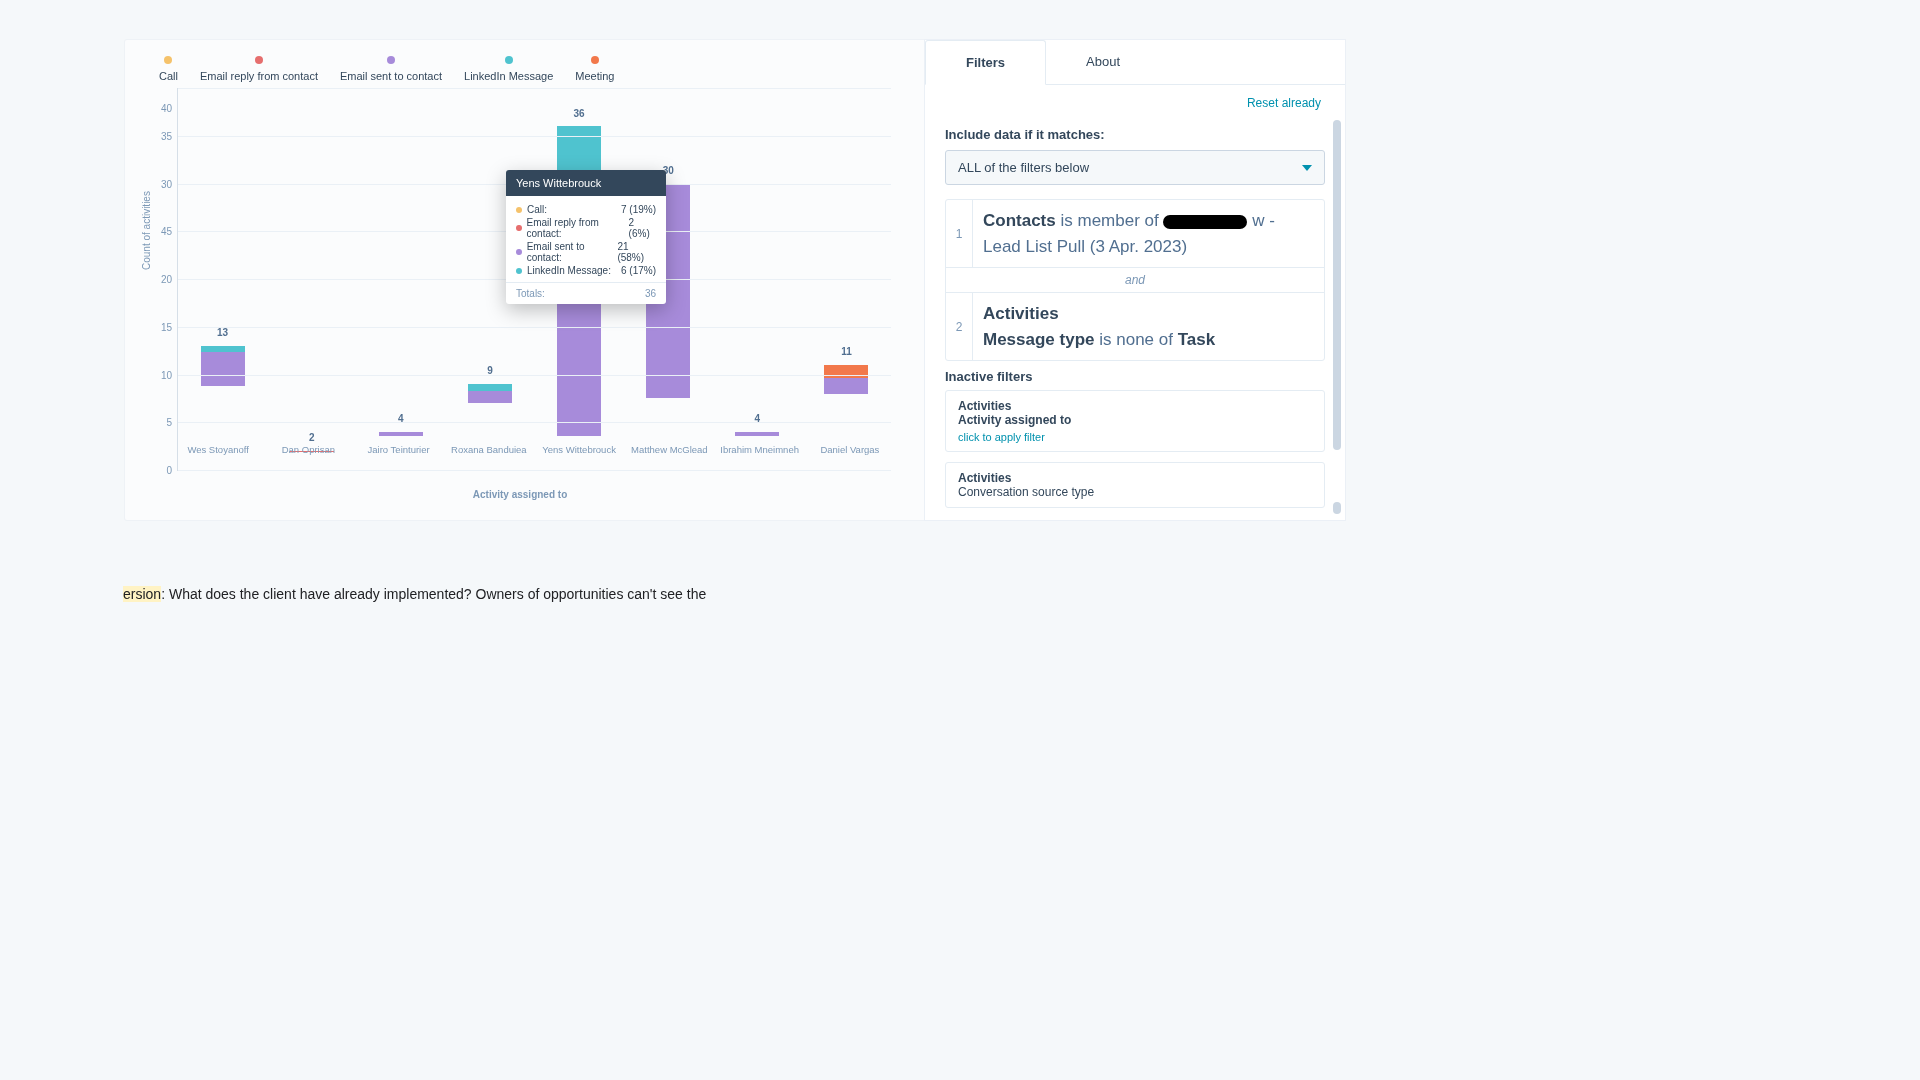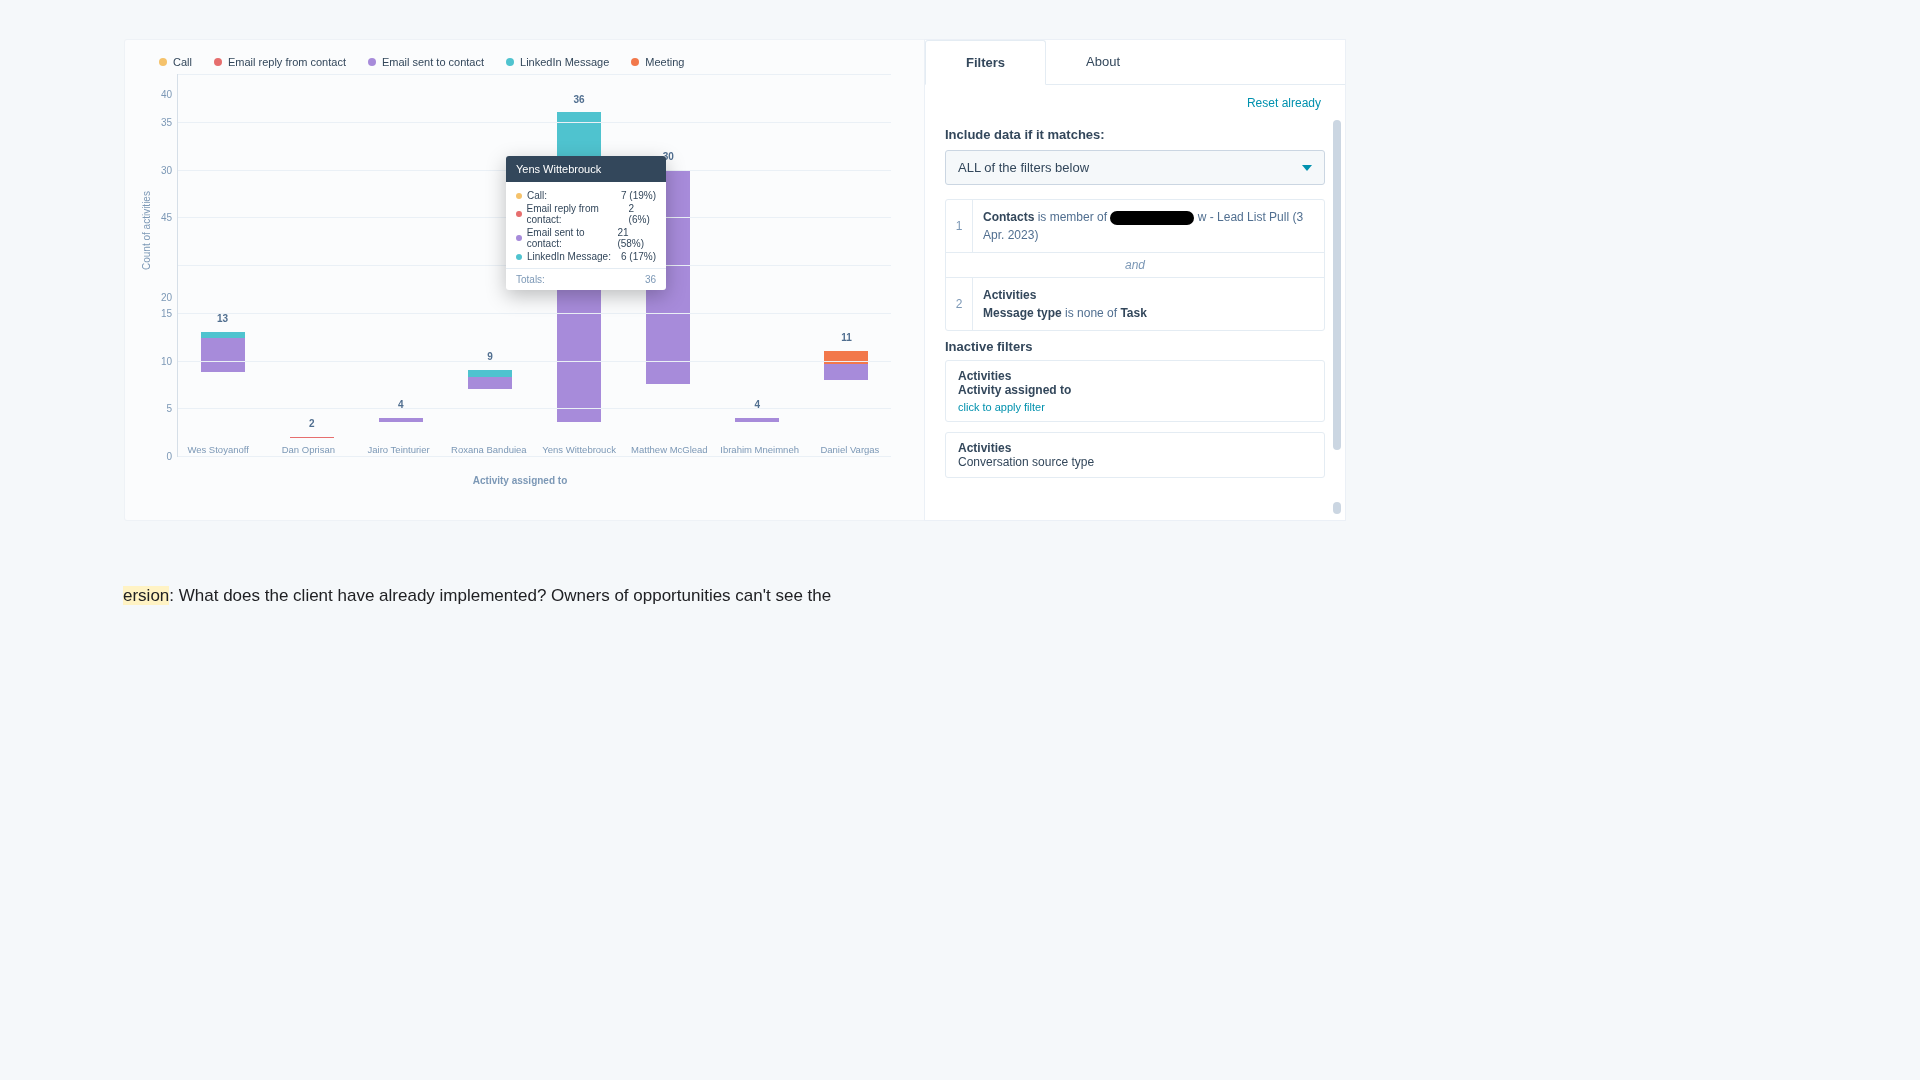--- a/index.html
+++ b/index.html
@@ -17,21 +17,21 @@
     --meeting:#f2784b;
   }
   html,body{margin:0;padding:0;background:var(--page);font-family:"Helvetica Neue",Arial,sans-serif;font-size:13px;color:var(--ink);}
   .viewport{width:1920px;height:1080px;position:relative;overflow:hidden;}
   .report-shell{position:absolute;left:125px;top:40px;width:1220px;height:480px;background:#fbfcfd;border-radius:2px;box-shadow:0 0 0 1px #eef2f6;display:flex;}
   .chart-pane{width:790px;height:100%;padding:10px 4px 0 4px;box-sizing:border-box;position:relative;}
   .filters-pane{flex:1;margin-left:10px;background:var(--panel);box-shadow:0 0 0 1px #ebf0f6;position:relative;}
 
   
   .legend{display:flex;gap:22px;align-items:center;padding:6px 24px 0 30px;}
-  .legend-item{display:flex;align-items:center;gap:6px;font-size:11px;color:var(--ink);}
+  .legend-item{display:flex;align-items:center;gap:6px;font-size:11px;color:var(--ink);flex-direction:column;}
   .legend-dot{width:8px;height:8px;border-radius:50%;}
 
   
   .chart{position:relative;height:382px;margin:6px 20px 0 48px;border-left:1px solid var(--axis);border-bottom:1px solid var(--axis);}
   .gridline{position:absolute;left:0;right:0;border-top:1px solid var(--grid);}
   .ytick{position:absolute;left:-28px;width:22px;text-align:right;font-size:10px;color:var(--ink-soft);transform:translateY(-50%);}
   .ylabel{position:absolute;left:16px;top:230px;transform:rotate(-90deg);transform-origin:left top;font-size:10px;color:var(--ink-soft);}
   .xticks{position:absolute;left:48px;right:20px;top:404px;display:flex;}
   .xtick{flex:1;text-align:center;font-size:9.5px;color:var(--ink-soft);}
   .xlabel{text-align:center;font-size:10px;color:var(--ink-soft);margin-top:18px;font-weight:600;}
@@ -56,36 +56,36 @@
   .tab{padding:14px 40px;font-size:13px;color:var(--ink);cursor:pointer;}
   .tab.active{background:#fff;border:1px solid #e4ecf3;border-bottom:1px solid #fff;margin-bottom:-1px;border-top-left-radius:3px;border-top-right-radius:3px;font-weight:600;}
   .reset{position:absolute;right:24px;top:56px;color:var(--link);font-size:12px;cursor:pointer;}
   .match-label{margin:42px 20px 8px;font-size:13px;color:var(--ink);font-weight:600;}
   .dropdown{margin:0 20px;border:1px solid #cbd6e2;border-radius:3px;background:#f5f8fa;padding:9px 12px;display:flex;justify-content:space-between;align-items:center;cursor:pointer;color:var(--ink);}
   .chev{width:0;height:0;border-left:5px solid transparent;border-right:5px solid transparent;border-top:6px solid var(--link);}
 
   .filter-card{margin:14px 20px 0;border:1px solid #e4ecf3;border-radius:3px;}
   .fc-row{display:flex;align-items:stretch;}
   .fc-num{width:26px;display:flex;align-items:center;justify-content:center;border-right:1px solid #e4ecf3;color:#7c98b6;font-size:12px;}
-  .fc-body{flex:1;padding:8px 10px;font-size:12px;line-height:1.5;color:#516f90;}
+  .fc-body{flex:1;padding:8px 10px;font-size:17px;line-height:1.5;color:#516f90;}
   .fc-body b{color:var(--ink);font-weight:600;}
   .fc-and{text-align:center;border-top:1px solid #e4ecf3;border-bottom:1px solid #e4ecf3;padding:5px 0;font-size:12px;font-style:italic;color:#7c98b6;}
   .redact{display:inline-block;width:84px;height:14px;background:#000;border-radius:8px;vertical-align:middle;}
 
   .inactive-lbl{margin:8px 20px 6px;font-size:13px;font-weight:600;color:var(--ink);}
   .inactive-item{margin:0 20px;border:1px solid #e4ecf3;border-radius:3px;padding:8px 12px;font-size:12px;}
   .inactive-item + .inactive-item{margin-top:10px;}
   .inactive-item b{display:block;font-weight:600;color:var(--ink);}
   .apply-hint{color:var(--link);font-size:11px;margin-top:4px;display:block;}
 
   .panel-scroll{position:absolute;right:4px;top:80px;width:8px;height:330px;background:#cbd6e2;border-radius:4px;}
   .panel-scroll-tn{position:absolute;right:4px;bottom:6px;width:8px;height:12px;background:#cbd6e2;border-radius:4px;}
 
   
-  .doc-line{position:absolute;left:123px;top:586px;font-family:Arial,sans-serif;font-size:17px;color:#202124;}
+  .doc-line{position:absolute;left:123px;top:586px;font-family:Arial,sans-serif;font-size:14px;color:#202124;}
   .hl{background:#fff3c4;}
 </style>
 </head>
 <body>
 
 <div class="viewport">
   <div class="report-shell">
 
     <div class="chart-pane">
 
@@ -212,21 +212,21 @@
         </div>
       <div class="gridline" style="top: 0%;"></div>
           <div class="ytick" style="top: 0%; margin-top: 20px;">40</div>
           <div class="gridline" style="top: 12.5%;"></div>
           <div class="ytick" style="top: 12.5%;">35</div>
           <div class="gridline" style="top: 25%;"></div>
           <div class="ytick" style="top: 25%;">30</div>
           <div class="gridline" style="top: 37.5%;"></div>
           <div class="ytick" style="top: 37.5%;">45</div>
           <div class="gridline" style="top: 50%;"></div>
-          <div class="ytick" style="top: 50%; margin-top: 32px;">20</div>
+          <div class="ytick" style="top: 50%;">20</div>
           <div class="gridline" style="top: 62.5%;"></div>
           <div class="ytick" style="top: 62.5%;">15</div>
           <div class="gridline" style="top: 75%;"></div>
           <div class="ytick" style="top: 75%;">10</div>
           <div class="gridline" style="top: 87.5%;"></div>
           <div class="ytick" style="top: 87.5%;">5</div>
           <div class="gridline" style="top: 100%;"></div>
           <div class="ytick" style="top: 100%;">0</div>
         </div>
 

